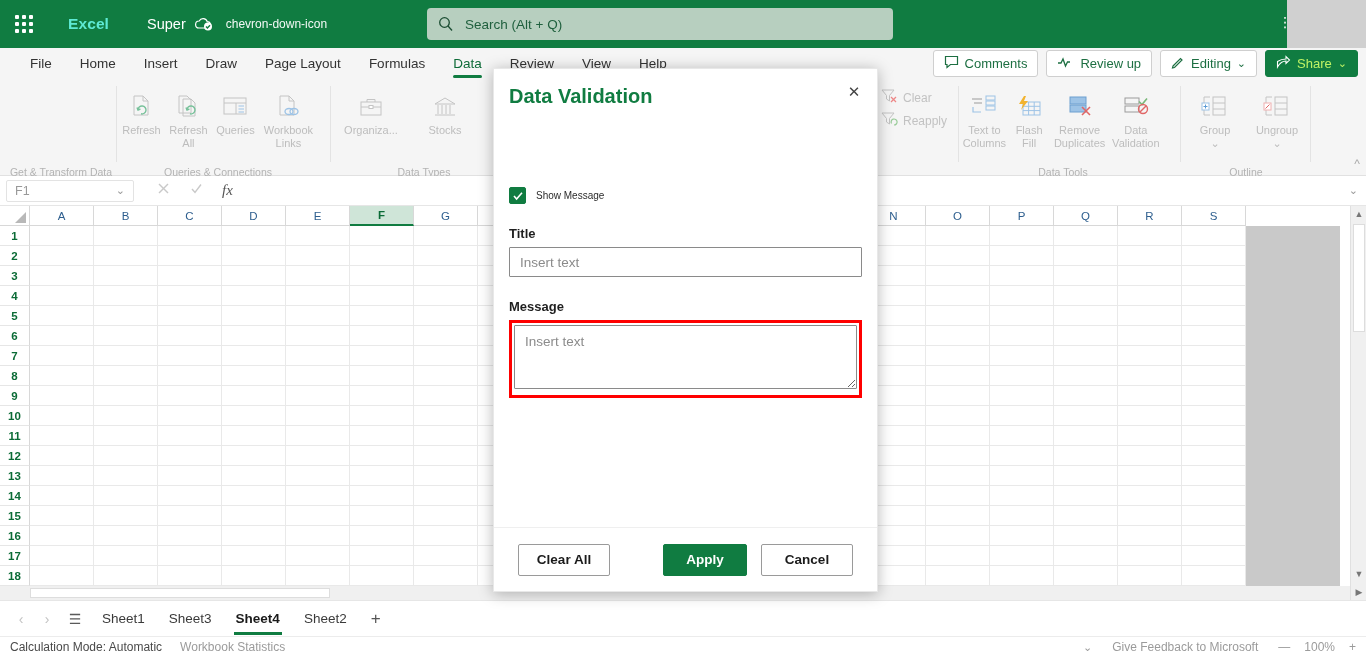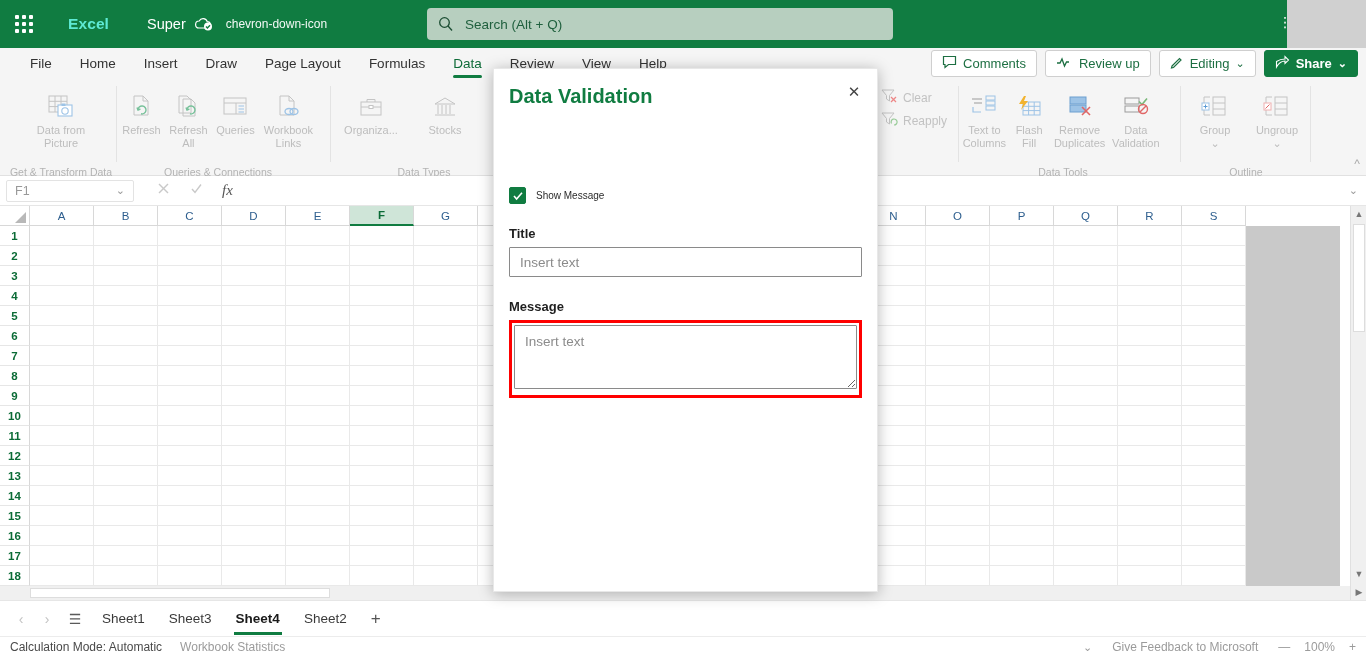--- a/index.html
+++ b/index.html
@@ -51,21 +51,21 @@
   .rtab.active::after {
     content: ""; position: absolute; bottom: 0; left: 14px; right: 14px;
     height: 3px; background: #107c41; border-radius: 2px;
   }
   .toprights { position: absolute; right: 8px; top: 50px; display: flex; align-items: center; gap: 8px; }
   .tbtn {
     height: 27px; border: 1px solid #cfcfcf; background: #fff; border-radius: 3px;
     display: flex; align-items: center; gap: 6px; padding: 0 10px;
     font-size: 13px; color: #1d6f42; cursor: pointer; font-family: "Liberation Sans", sans-serif;
   }
-  .tbtn.share { background: #107c41; border-color: #107c41; color: #ffffff; font-weight: bold; text-align: center; }
+  .tbtn.share { background: #107c41; border-color: #107c41; color: #bef264; font-weight: normal; text-align: center; }
 
   
   .ribbon {
     position: absolute; top: 78px; left: 0; width: 1366px; height: 98px;
     background: #f5f5f5; border-bottom: 1px solid #e1e1e1;
   }
   .grp { position: absolute; top: 6px; height: 98px; }
   .grp-items { display: flex; align-items: flex-start; height: 74px; padding-top: 6px; }
   .grp-label {
     position: absolute; bottom: 4px; left: 0; right: 0; text-align: center;
@@ -307,38 +307,20 @@
           </svg>
       </span>
       <span>Share</span>
       <span style="font-size:11px">⌄</span>
     </div>
   </div>
 
   <div class="ribbon">
 
     <div class="grp" style="left:6px;width:110px">
-      <div class="grp-items" style="justify-content:center">
-        <div class="ritem">
-          <span class="ico">
-            <svg width="30" height="28" viewBox="0 0 30 28">
-              <rect x="3" y="3" width="18" height="16" fill="none" stroke="#c4c4c4" stroke-width="1"></rect>
-              <line x1="3" y1="8.3" x2="21" y2="8.3" stroke="#c4c4c4"></line>
-                <line x1="3" y1="13.6" x2="21" y2="13.6" stroke="#c4c4c4"></line>
-              <line x1="9" y1="3" x2="9" y2="19" stroke="#c4c4c4"></line>
-                <line x1="15" y1="3" x2="15" y2="19" stroke="#c4c4c4"></line>
-              <rect x="12" y="12" width="14" height="11" fill="#fff" stroke="#9dc3e6" stroke-width="1.1"></rect>
-              <circle cx="19" cy="18" r="3.2" fill="none" stroke="#9dc3e6" stroke-width="1.1"></circle>
-              <rect x="15.5" y="10.5" width="4" height="2.5" fill="#9dc3e6"></rect>
-            </svg>
-          </span>
-          <span>Data from</span>
-          <span>Picture</span>
-        </div>
-      </div>
       <div class="grp-label">Get &amp; Transform Data</div>
     </div>
     <div class="grp-sep" style="left:116px"></div>
 
     <div class="grp" style="left:118px;width:200px">
       <div class="grp-items">
         <div class="ritem">
           <span class="ico">
             <svg width="28" height="28" viewBox="0 0 28 28">
                 <path d="M7 3h9l5 5v14H7z" fill="none" stroke="#c4c4c4"></path>
@@ -1047,15 +1029,22 @@
 
       <div class="flabel">Title</div>
       <input class="finp" placeholder="Insert text" style="">
 
       <div class="flabel">Message</div>
       <div class="msg-highlight">
         <textarea class="ftext" placeholder="Insert text" style=""></textarea>
       </div>
     </div>
 
+    <div class="dlg-footer">
+      <button class="dbtn">Clear All</button>
+      <span class="footer-right">
+        <button class="dbtn primary">Apply</button>
+        <button class="dbtn">Cancel</button>
+      </span>
+    </div>
   </div>
 
 </div>
 
 </body></html>

